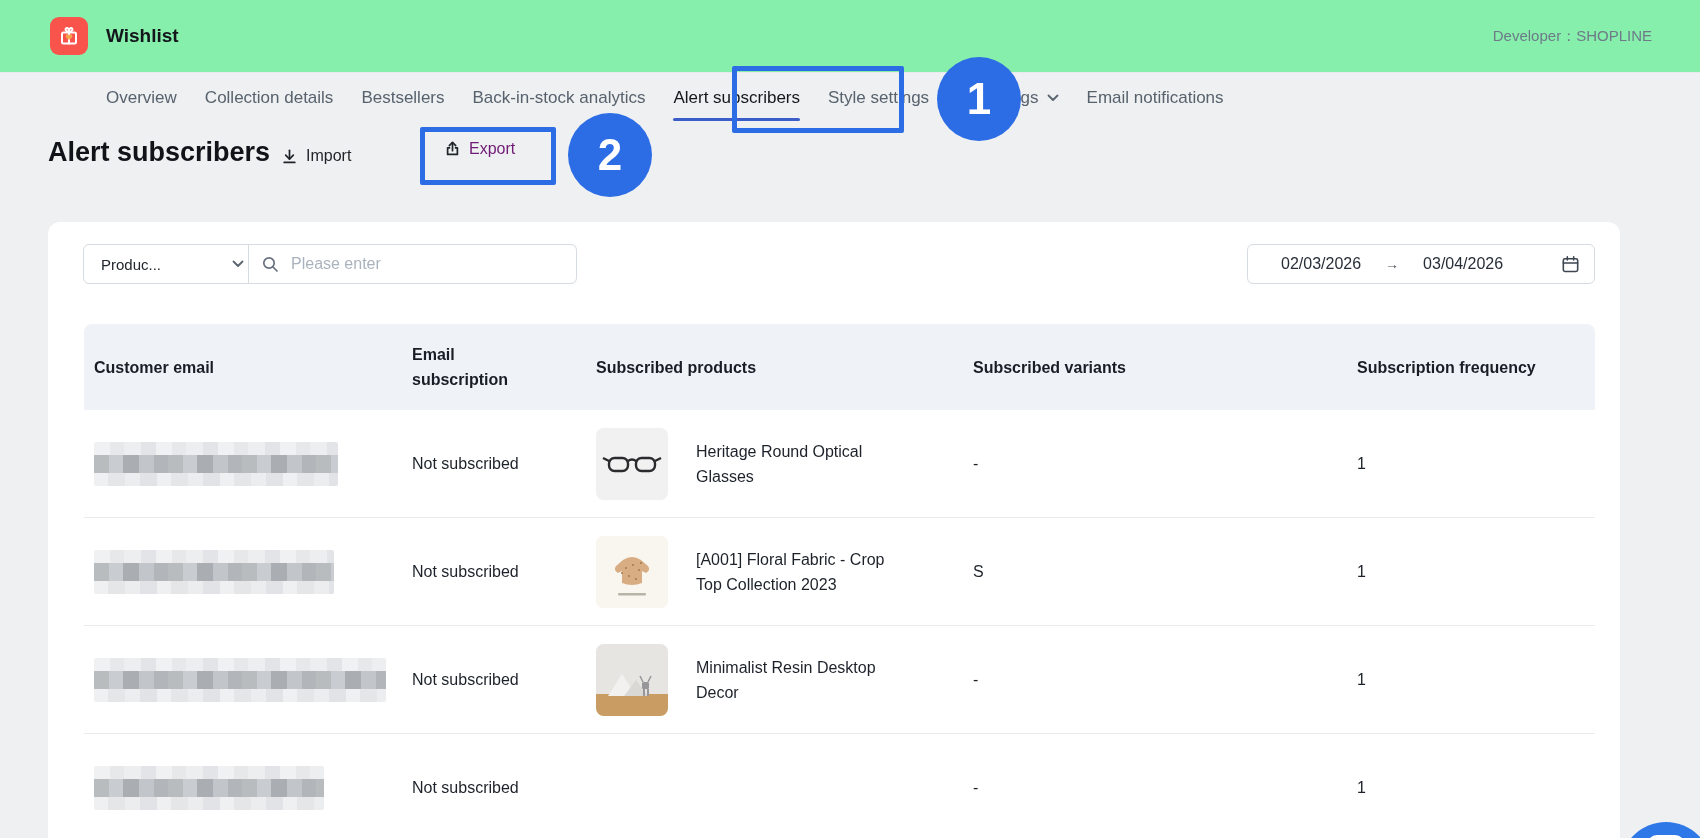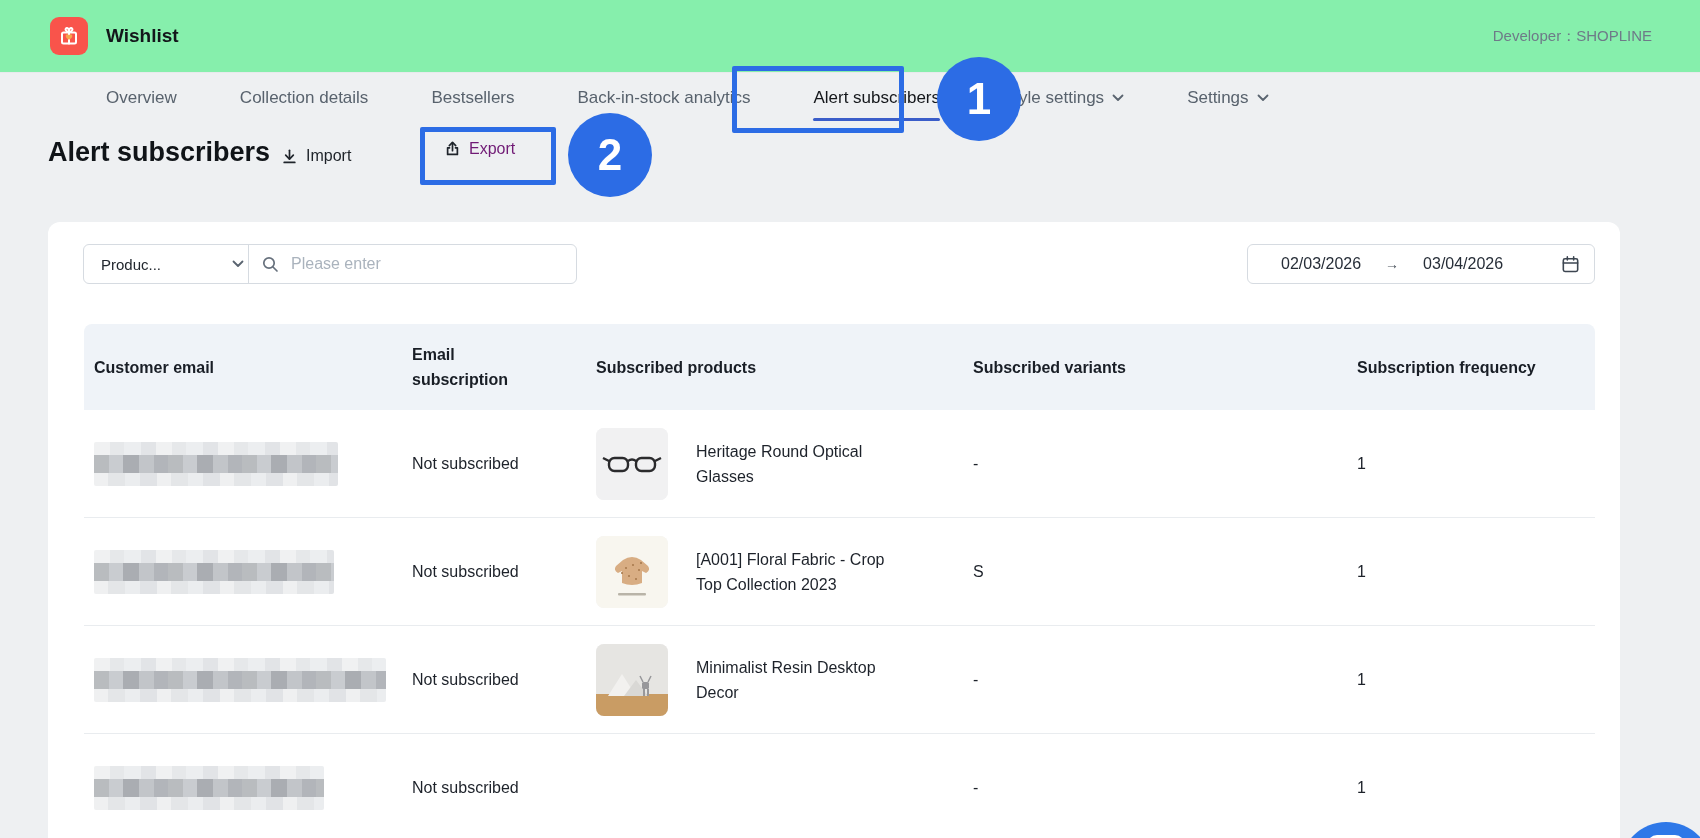--- a/index.html
+++ b/index.html
@@ -6,21 +6,21 @@
   body{
     width:1700px;height:838px;overflow:hidden;position:relative;
     background:#eef0f2;font-family:"Liberation Sans",sans-serif;color:#1d222a;
   }
   
   .topbar{position:absolute;left:0;top:0;width:1700px;height:72px;background:#86efac;border-bottom:1px solid #e8eaed}
   .app-icon{position:absolute;left:50px;top:17px;width:38px;height:38px;border-radius:9px;background:#f9544b;display:flex;align-items:center;justify-content:center}
   .app-title{position:absolute;left:106px;top:0;height:72px;display:flex;align-items:center;font-size:19px;font-weight:bold;color:#13161a}
   .dev-label{position:absolute;right:48px;top:0;height:72px;display:flex;align-items:center;font-size:15px;color:#6e7a88}
   
-  .tabs{position:absolute;left:106px;top:72px;height:52px;display:flex;gap:63px;align-items:stretch}
+  .tabs{position:absolute;left:106px;top:72px;height:52px;display:flex;gap:28px;align-items:stretch}
   .tab{position:relative;display:flex;align-items:center;gap:8px;font-size:17px;color:#58626d;cursor:pointer;white-space:nowrap}
   .tab.active{color:#14171b}
   .tab.active::after{content:"";position:absolute;left:0;right:0;bottom:3px;height:3px;background:#3a5dc9;border-radius:2px}
   .chev{flex:0 0 auto}
   
   .page-title{position:absolute;left:48px;top:137px;font-size:27px;font-weight:bold;color:#101418}
   .import-btn{position:absolute;left:281px;top:140px;height:32px;display:flex;align-items:center;gap:8px;font-size:16px;color:#1d2228;cursor:pointer}
   .export-btn{position:absolute;left:444px;top:140px;height:32px;display:flex;gap:8px;font-size:16px;color:#701a75;cursor:pointer}
   
   .anno-box{position:absolute;border:5px solid #2c6ce5;box-sizing:border-box;border-radius:2px;pointer-events:none}
@@ -100,20 +100,23 @@
       <span>Style settings</span>
       <svg id="" class="chev" width="12" height="8" viewBox="0 0 12 8">
         <polyline points="1.5,1.5 6,6 10.5,1.5" fill="none" stroke="#5a6470" stroke-width="1.8" stroke-linecap="round" stroke-linejoin="round"></polyline>
       </svg>
     </div>
     <div class="tab">
       <span>Settings</span>
       <svg id="" class="chev" width="12" height="8" viewBox="0 0 12 8">
         <polyline points="1.5,1.5 6,6 10.5,1.5" fill="none" stroke="#5a6470" stroke-width="1.8" stroke-linecap="round" stroke-linejoin="round"></polyline>
       </svg>
+    </div>
+    <div class="tab">
+      <span>Email notifications</span>
     </div>
   </nav>
 
 <h1 class="page-title" style="margin:0">Alert subscribers</h1>
 <div class="import-btn">
   <svg width="17" height="17" viewBox="0 0 16 16">
       <g fill="none" stroke="#1f242b" stroke-width="1.6" stroke-linecap="round" stroke-linejoin="round">
         <path d="M8 2.2 V10"></path>
         <path d="M4.4 6.8 L8 10.4 L11.6 6.8"></path>
         <path d="M3 13.6 H13"></path>

